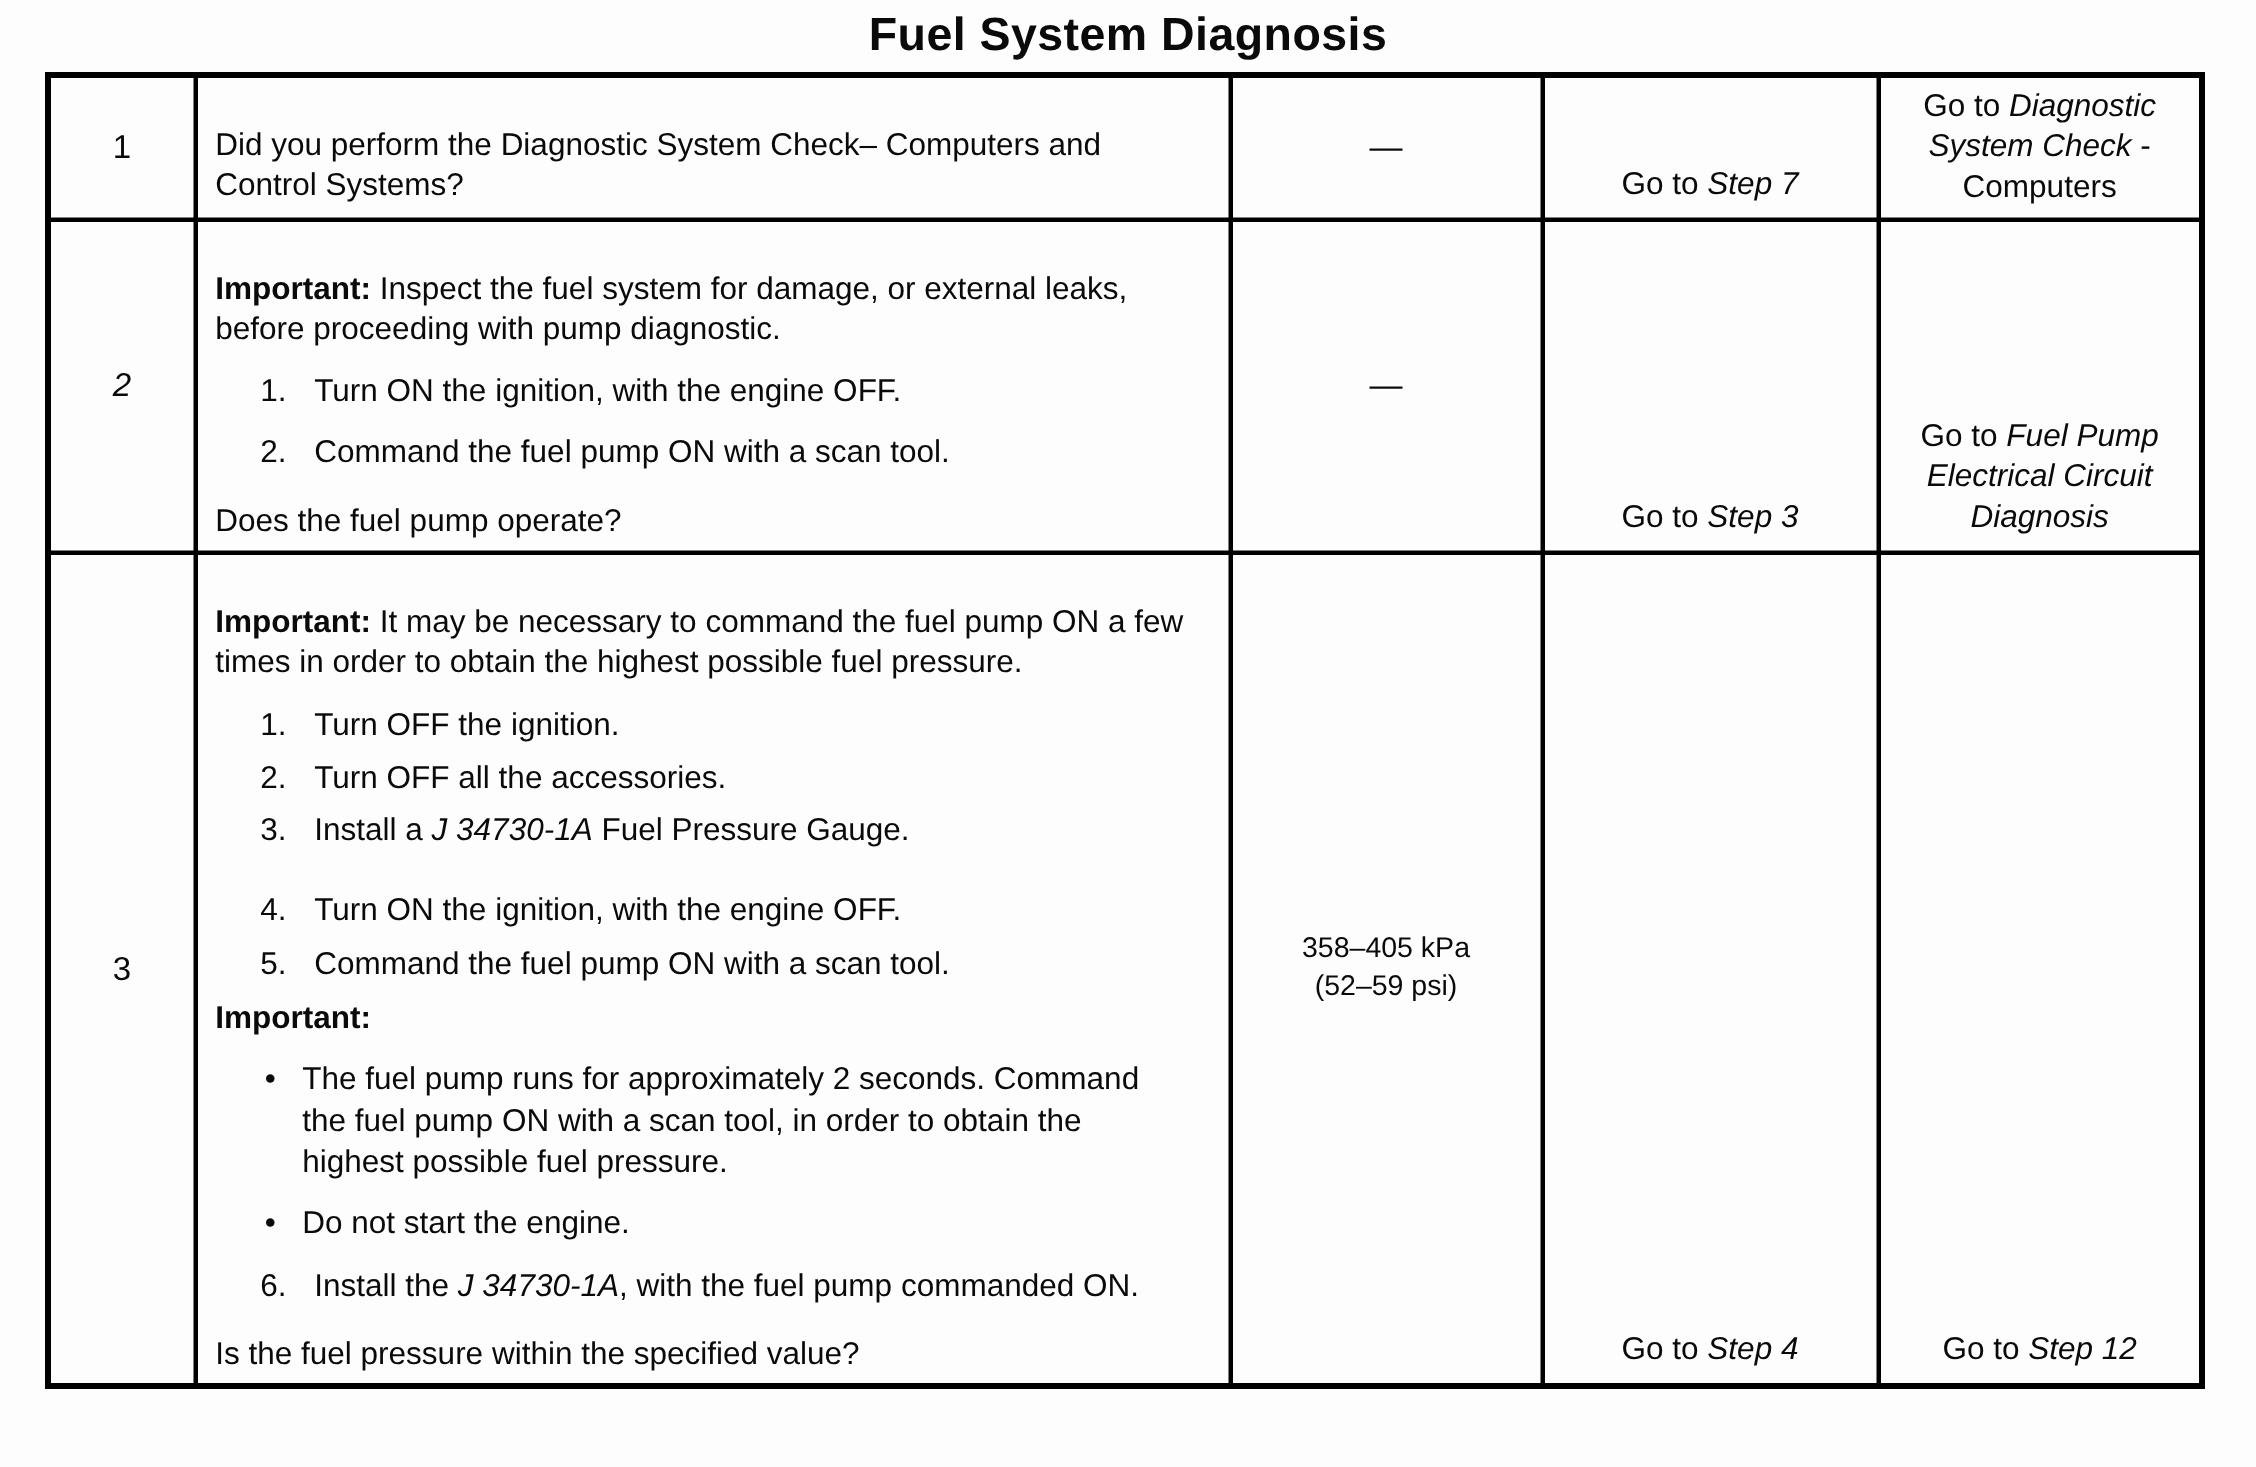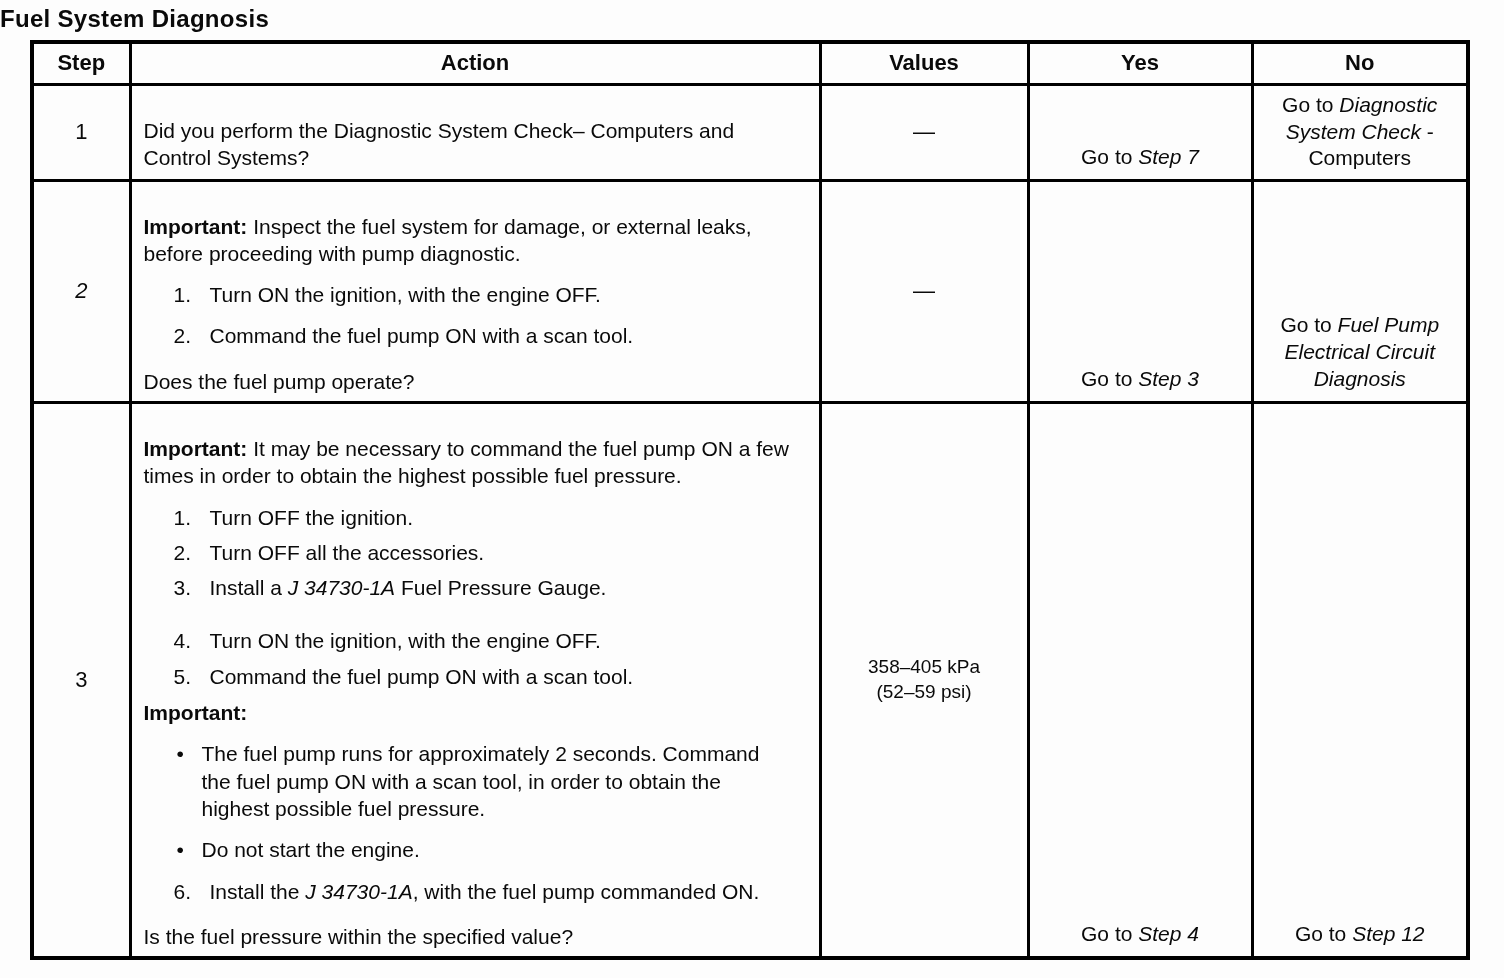--- a/index.html
+++ b/index.html
@@ -1,18 +1,18 @@
 <!DOCTYPE html>
 <html><head>
 <meta charset="utf-8">
 <style>
   * { margin:0; padding:0; box-sizing:border-box; }
   html,body { width:1504px; height:978px; background:#fdfdfd; color:#0a0a0a;
     font-family:"Liberation Sans", sans-serif; overflow:hidden; }
-  .title { padding-top:5px; font-size:24px; font-weight:bold; letter-spacing:.3px; }
+  .title { text-align:center; padding-top:5px; font-size:31px; font-weight:bold; letter-spacing:.3px; }
   table.diag { border-collapse:collapse; table-layout:fixed; width:1436px; margin:7px 0 0 30px;
     border:4px solid #000; }
   .diag th, .diag td { border:3px solid #000; overflow:hidden; }
   .diag th { height:42px; font-size:22px; font-weight:bold; text-align:center; vertical-align:middle; }
   tr.schematic td { height:40px; font-size:22px; padding:2px 0 2px 14px; vertical-align:middle; }
   .b { font-weight:bold; }
   .i { font-style:italic;text-align:right; }
   .schematic-val { font-style:italic; margin-left:9px; }
   .step-cell { text-align:center; vertical-align:middle; font-size:22px; }
   .step-italic { font-style:italic; }
@@ -39,27 +39,20 @@
 <table class="diag">
   <colgroup>
     <col style="width:98px">
       <col style="width:690px">
       <col style="width:208px">
       <col style="width:224px">
       <col style="width:216px">
   </colgroup>
 
   <tbody>
-      <tr>
-    <th>Step</th>
-    <th>Action</th>
-    <th>Values</th>
-    <th>Yes</th>
-    <th>No</th>
-  </tr>
 
 
   <tr style="height:96px">
     <td class="step-cell">1</td>
     <td class="action-cell">
       <div class="para">Did you perform the Diagnostic System Check– Computers and Control Systems?</div>
     </td>
     <td class="values-cell dash">—</td>
     <td class="goto-cell">
       <span>Go to </span><span class="i">Step 7</span>

